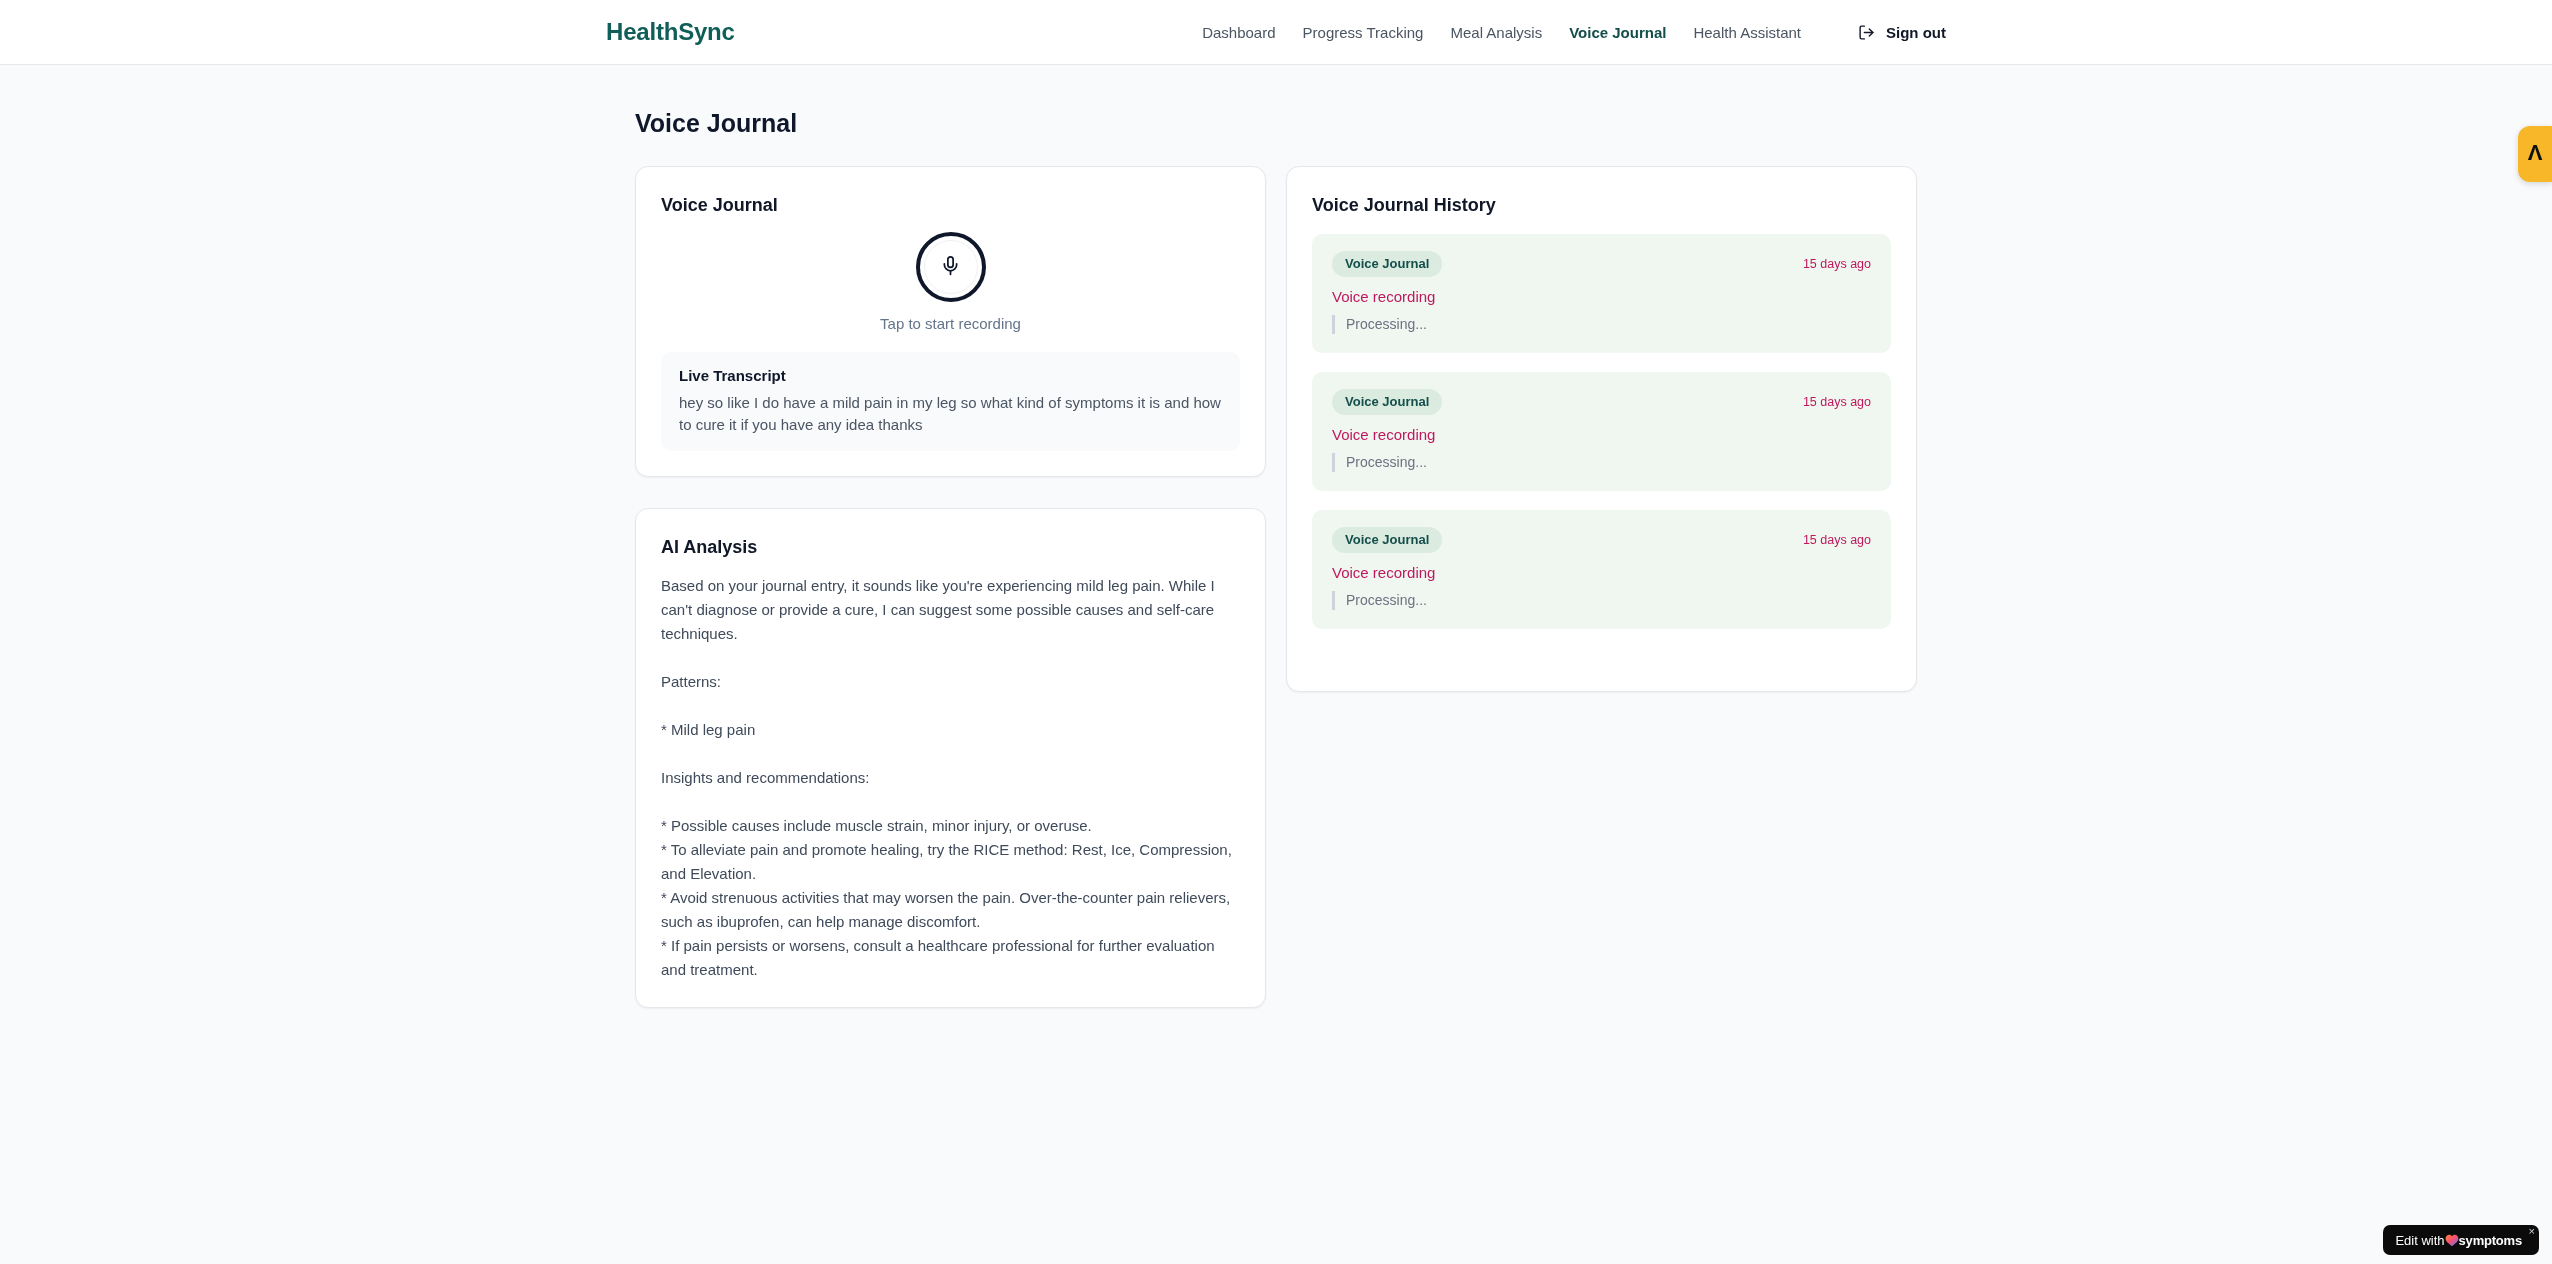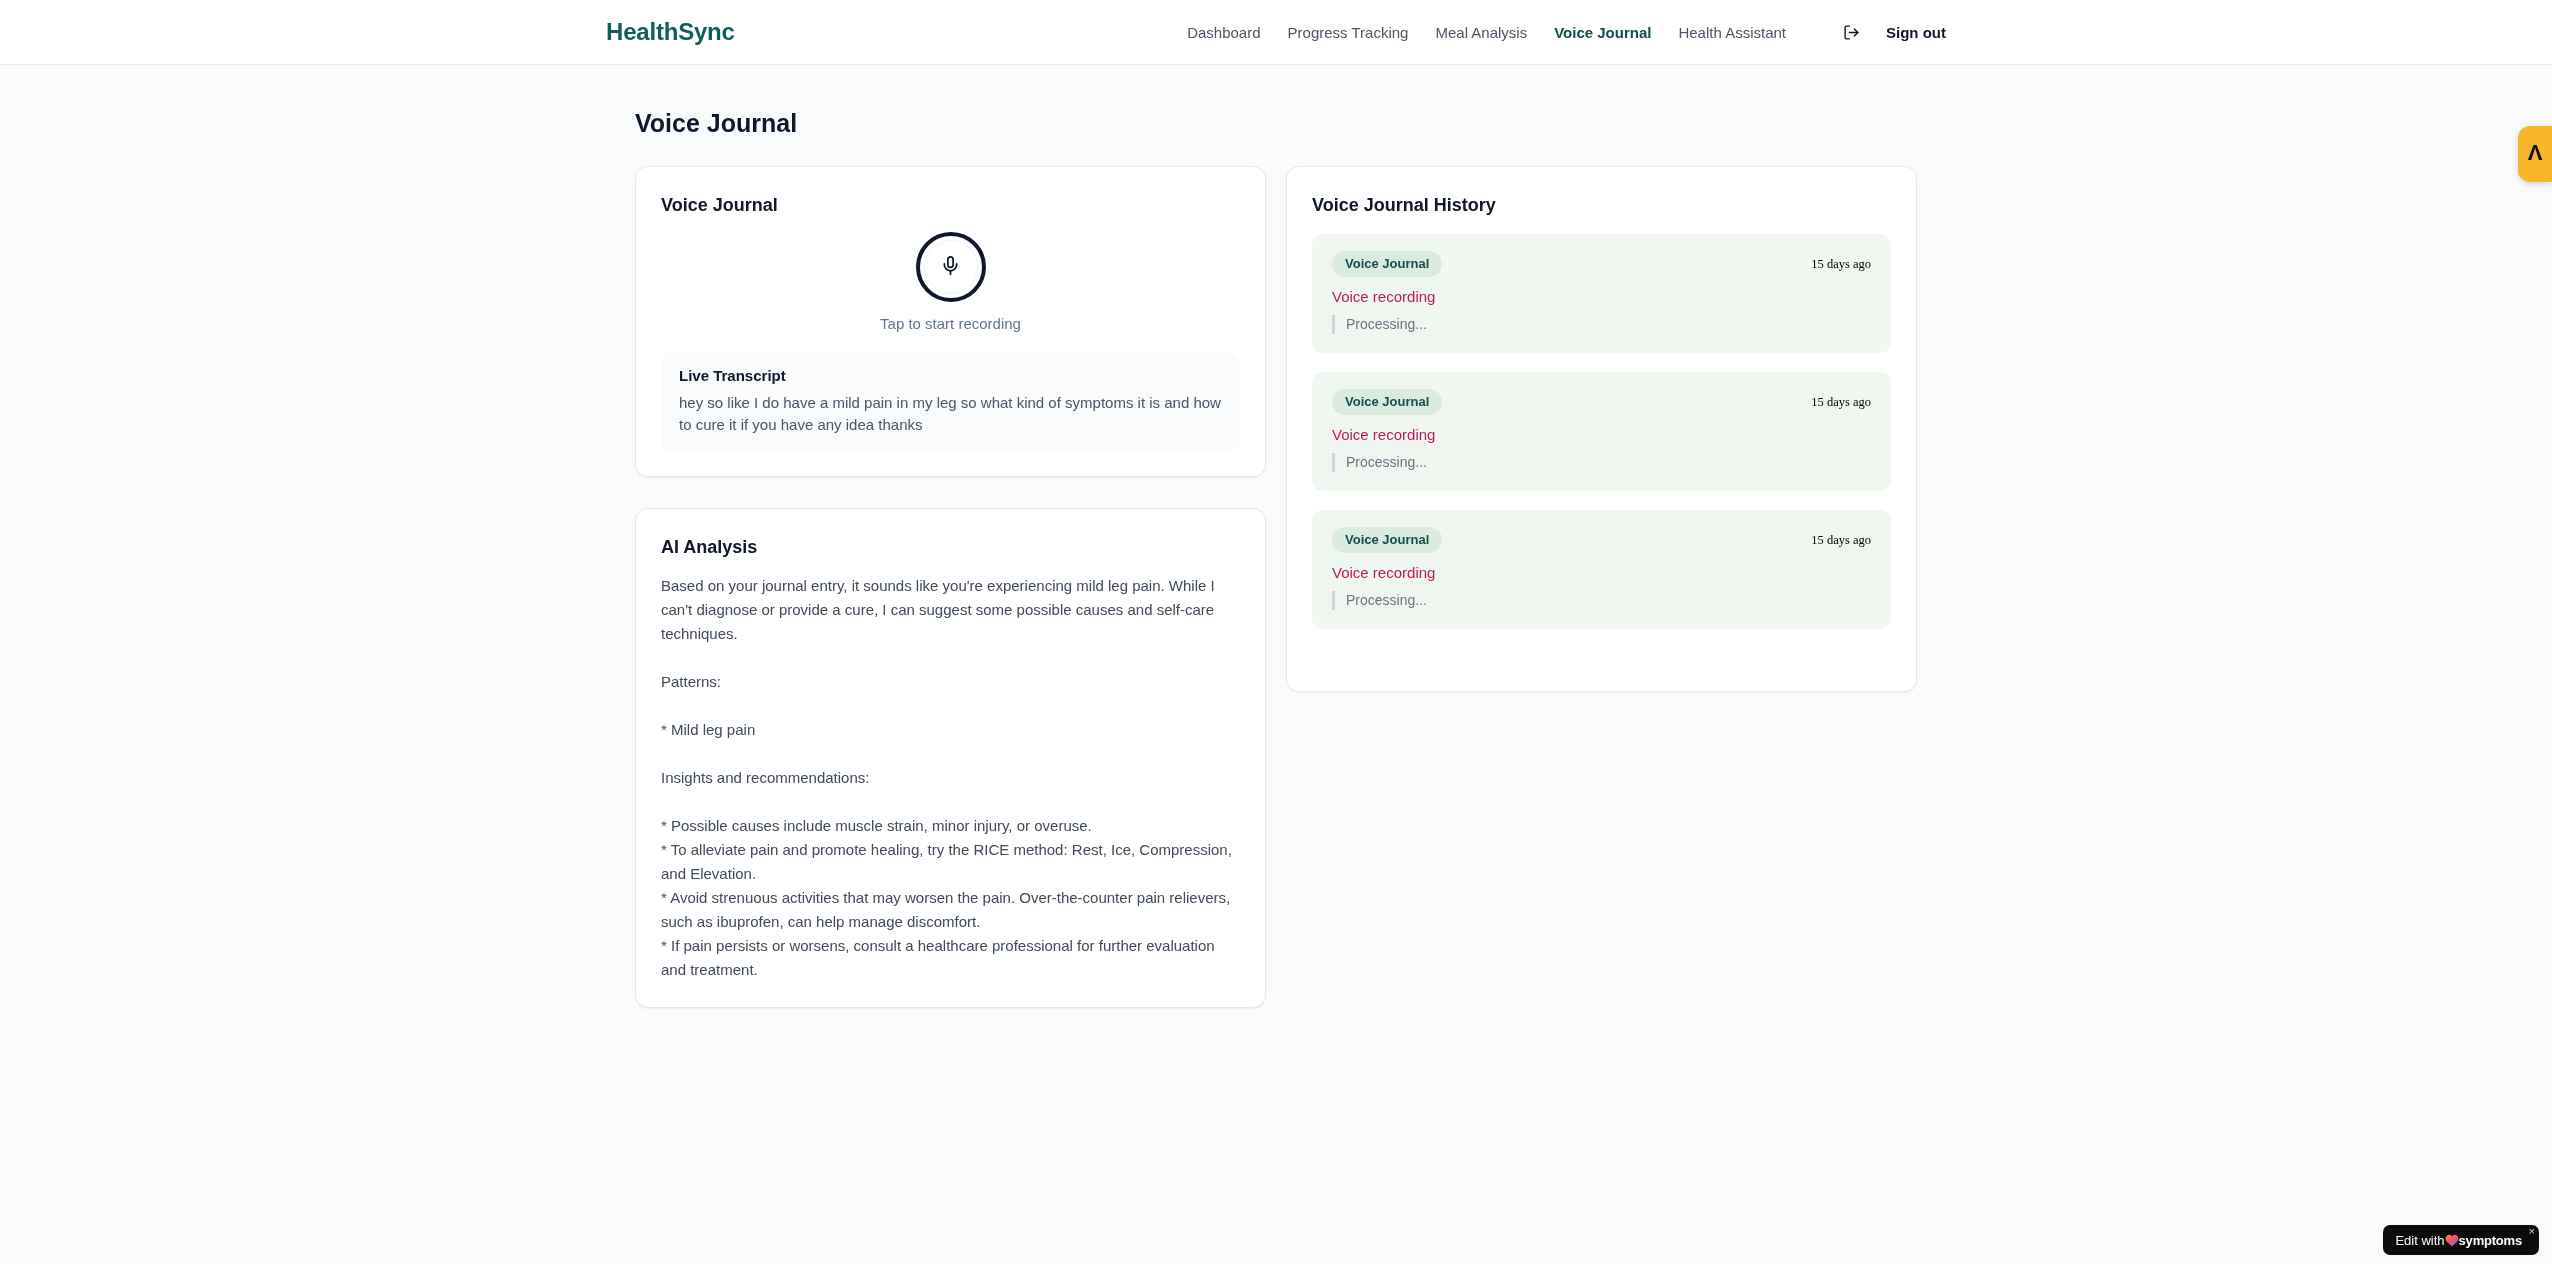--- a/index.html
+++ b/index.html
@@ -37,21 +37,21 @@
   .nav-item {
     font-size: 15px;
     font-weight: 500;
     color: #4b5563;
     text-decoration: none;
     cursor: pointer;
     white-space: nowrap;
   }
   .nav-item.active { color: #134e4a; font-weight: 700; }
   .signout {
-    display: flex; align-items: center; gap: 26px;
+    display: flex; align-items: center; gap: 11px;
     margin-left: 30px;
     cursor: pointer;
     font-size: 15px; font-weight: 600; color: #111827;
     white-space: nowrap;
   }
   .signout svg { display: block; }
 
   
   .main { width: 1282px; margin: 0 auto; }
   .page-title {
@@ -141,21 +141,21 @@
   .entry-top { display: flex; align-items: center; justify-content: space-between; }
   .entry-badge {
     background: #dcebe0;
     color: #134e4a;
     font-size: 13px;
     font-weight: 700;
     padding: 5px 13px;
     border-radius: 999px;
     line-height: 16px;
   }
-  .entry-time { font-size: 12.5px; color: #000000; font-family: Liberation Serif, serif; }
+  .entry-time { font-size: 12.5px; color: #be185d; }
   .entry-label { margin-top: 11px; font-size: 15px; color: #be185d; }
   .entry-status {
     margin-top: 10px;
     border-left: 3px solid #cbd3dc;
     padding-left: 11px;
     font-size: 14px;
     color: #6b7280;
     line-height: 19px;
   }
 

